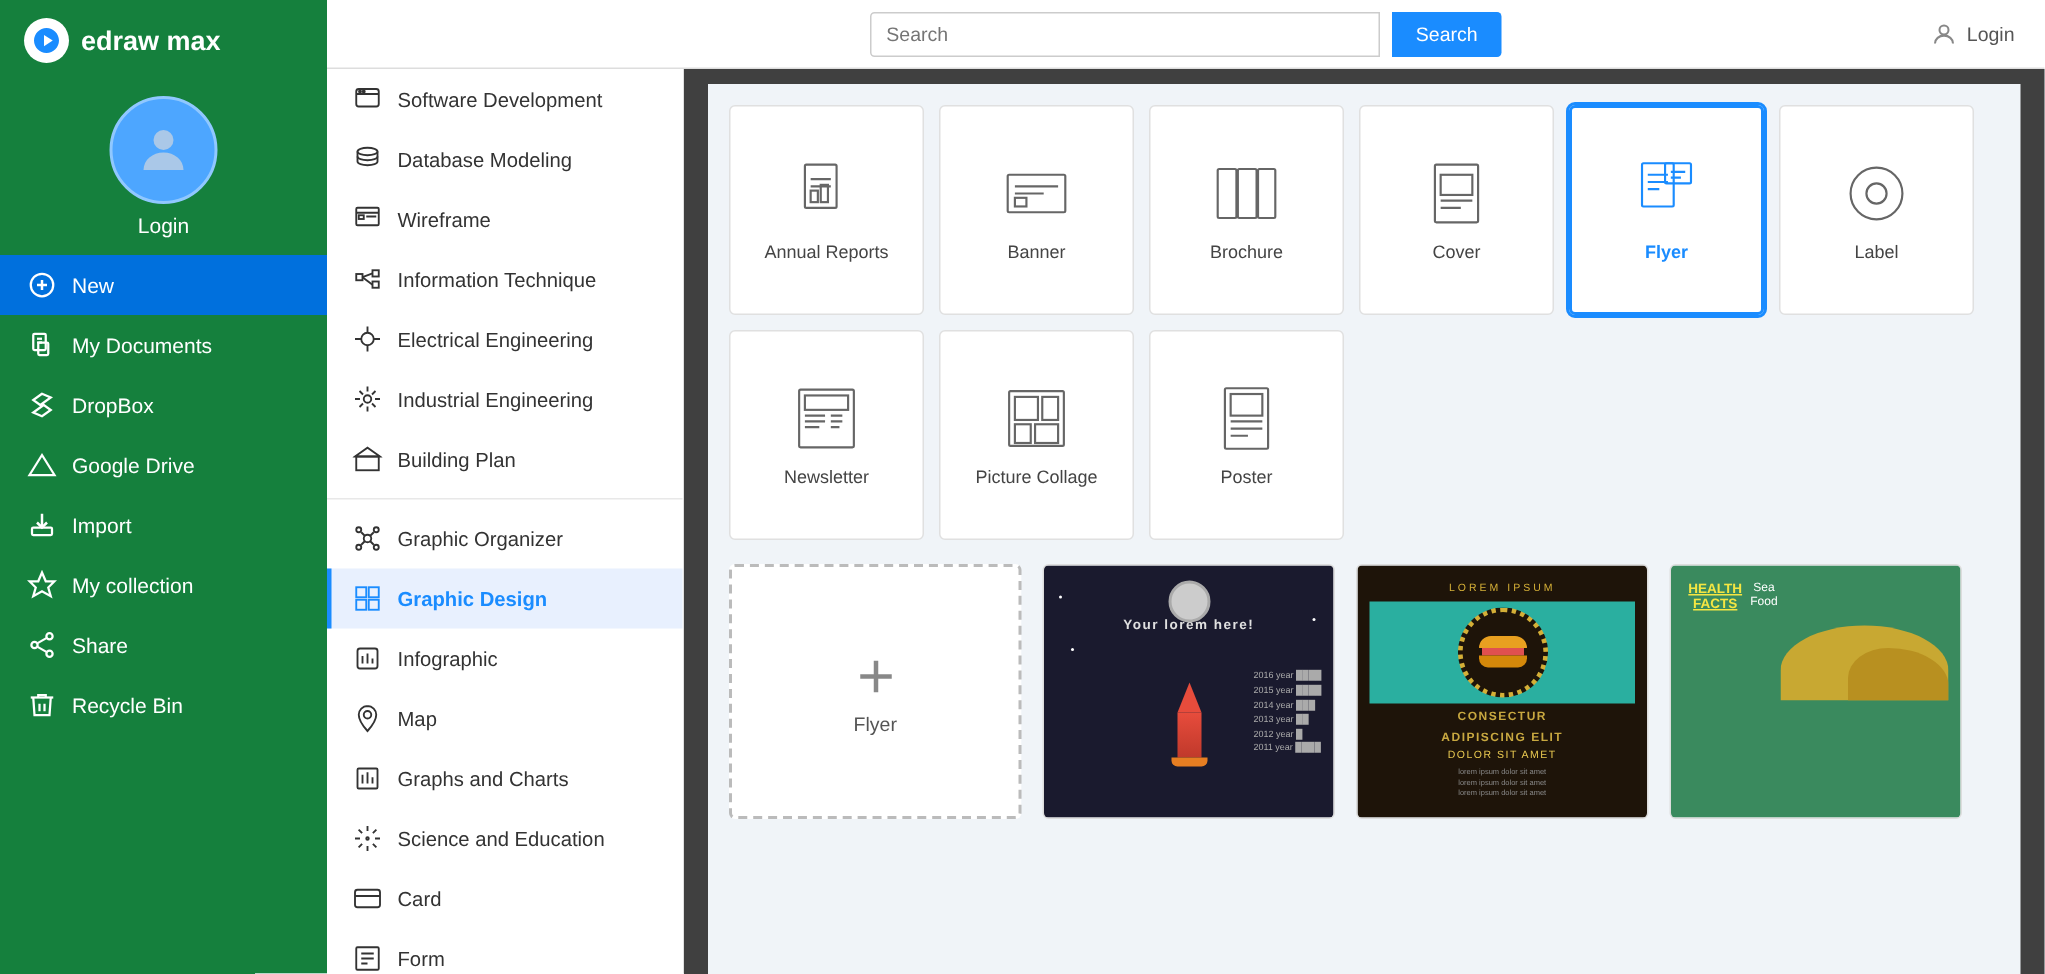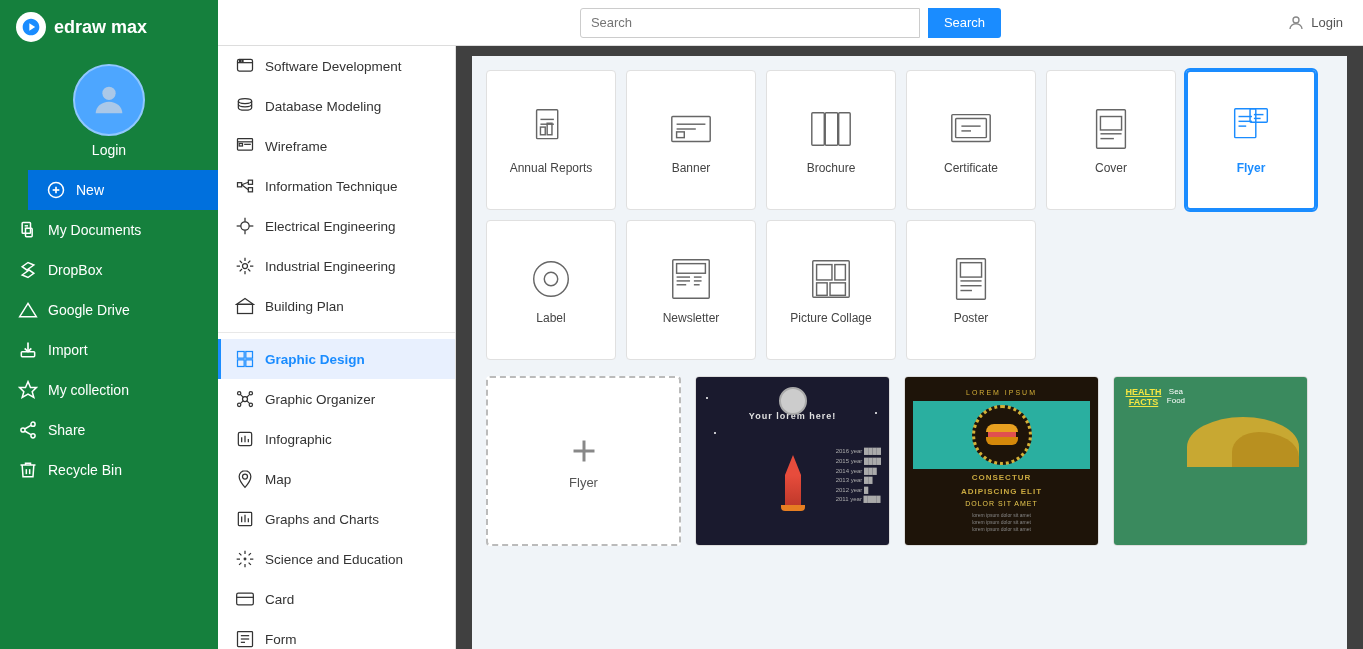--- a/index.html
+++ b/index.html
@@ -48,21 +48,21 @@
     .nav-items { width: 100%; padding: 4px 0; }
     .nav-item {
       display: flex; align-items: center; gap: 10px;
       padding: 10px 18px;
       color: white;
       cursor: pointer;
       font-size: 14px;
       border-radius: 0;
       transition: background 0.15s;
     }
-    .nav-item.active { background: #0070dd; margin-left: 28px; }
+    .nav-item.active { background: #0070dd; }
     .nav-item svg { width: 20px; height: 20px; fill: none; stroke: white; stroke-width: 1.8; }
 
     
     .mid-nav {
       width: 238px;
       background: white;
       border-right: 1px solid #e0e0e0;
       flex-shrink: 0;
       overflow-y: auto;
       height: 649px;
@@ -367,45 +367,45 @@
 
   <div class="mid-nav-item">
     <svg viewBox="0 0 24 24">
         <rect x="3" y="10" width="18" height="11" fill="none" stroke="currentColor"></rect>
         <polygon points="2,10 12,3 22,10" fill="none" stroke="currentColor"></polygon>
       </svg>
     <span>Building Plan</span>
   </div>
   <div class="mid-nav-divider"></div>
 
-  <div class="mid-nav-item active">
-    <svg viewBox="0 0 24 24">
-        <rect x="3" y="3" width="8" height="8" fill="none" stroke="currentColor"></rect>
-        <rect x="13" y="3" width="8" height="8" fill="none" stroke="currentColor"></rect>
-        <rect x="3" y="13" width="8" height="8" fill="none" stroke="currentColor"></rect>
-        <rect x="13" y="13" width="8" height="8" fill="none" stroke="currentColor"></rect>
-      </svg>
-    <span>Graphic Design</span>
-  </div>
-
   <div class="mid-nav-item">
     <svg viewBox="0 0 24 24">
         <circle cx="12" cy="12" r="3" fill="none" stroke="currentColor"></circle>
         <circle cx="5" cy="5" r="2" fill="none" stroke="currentColor"></circle>
         <circle cx="19" cy="5" r="2" fill="none" stroke="currentColor"></circle>
         <circle cx="5" cy="19" r="2" fill="none" stroke="currentColor"></circle>
         <circle cx="19" cy="19" r="2" fill="none" stroke="currentColor"></circle>
         <line x1="7" y1="7" x2="10" y2="10"></line>
         <line x1="17" y1="7" x2="14" y2="10"></line>
         <line x1="7" y1="17" x2="10" y2="14"></line>
         <line x1="17" y1="17" x2="14" y2="14"></line>
       </svg>
     <span>Graphic Organizer</span>
   </div>
 
+  <div class="mid-nav-item active">
+    <svg viewBox="0 0 24 24">
+        <rect x="3" y="3" width="8" height="8" fill="none" stroke="currentColor"></rect>
+        <rect x="13" y="3" width="8" height="8" fill="none" stroke="currentColor"></rect>
+        <rect x="3" y="13" width="8" height="8" fill="none" stroke="currentColor"></rect>
+        <rect x="13" y="13" width="8" height="8" fill="none" stroke="currentColor"></rect>
+      </svg>
+    <span>Graphic Design</span>
+  </div>
+
   <div class="mid-nav-item">
     <svg viewBox="0 0 24 24">
         <rect x="4" y="4" width="16" height="16" rx="2" fill="none" stroke="currentColor"></rect>
         <line x1="8" y1="16" x2="8" y2="10"></line>
         <line x1="12" y1="16" x2="12" y2="8"></line>
         <line x1="16" y1="16" x2="16" y2="12"></line>
       </svg>
     <span>Infographic</span>
   </div>
 
@@ -482,29 +482,20 @@
 
       <div class="template-card">
         <svg width="50" height="50" viewBox="0 0 50 50" fill="none" stroke="#666" stroke-width="1.5">
           <rect x="5" y="8" width="13" height="34" rx="1"></rect>
           <rect x="19" y="8" width="13" height="34" rx="1"></rect>
           <rect x="33" y="8" width="12" height="34" rx="1"></rect>
         </svg>
         <span class="template-card-label">Brochure</span>
       </div>
 
-      <div class="template-card">
-        <svg width="50" height="50" viewBox="0 0 50 50" fill="none" stroke="#666" stroke-width="1.5">
-          <rect x="5" y="10" width="40" height="28" rx="1"></rect>
-          <rect x="9" y="14" width="32" height="20" rx="1"></rect>
-          <line x1="15" y1="22" x2="35" y2="22"></line>
-          <line x1="15" y1="27" x2="25" y2="27"></line>
-        </svg>
-        <span class="template-card-label">Certificate</span>
-      </div>
 
       <div class="template-card">
         <svg width="50" height="50" viewBox="0 0 50 50" fill="none" stroke="#666" stroke-width="1.5">
           <rect x="10" y="5" width="30" height="40" rx="1"></rect>
           <rect x="14" y="12" width="22" height="14"></rect>
           <line x1="14" y1="30" x2="36" y2="30"></line>
           <line x1="14" y1="35" x2="28" y2="35"></line>
         </svg>
         <span class="template-card-label">Cover</span>
       </div>

